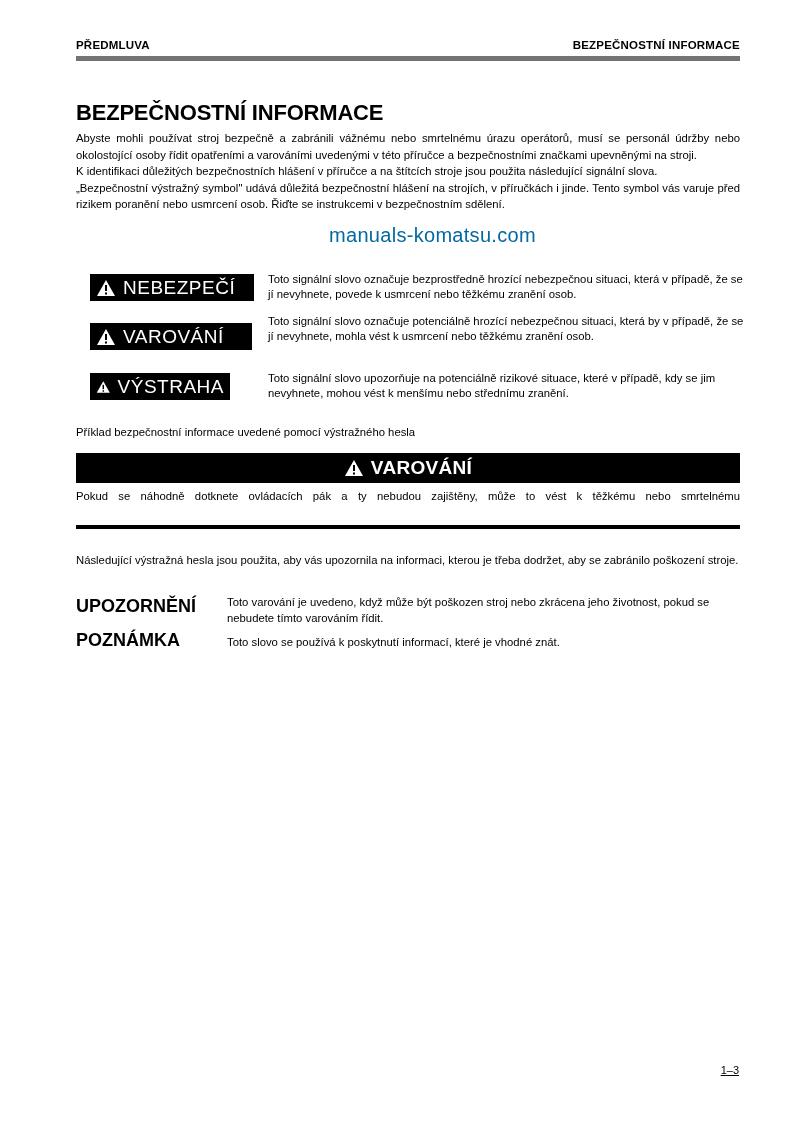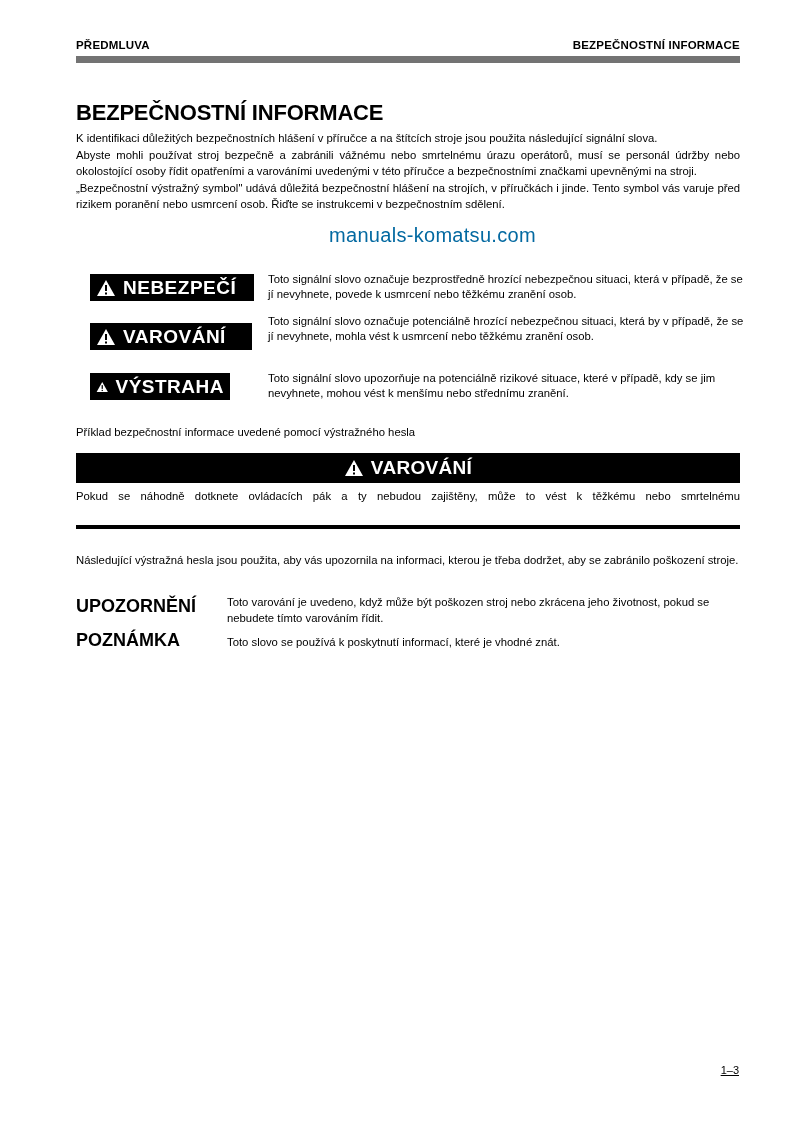--- a/index.html
+++ b/index.html
@@ -1,25 +1,25 @@
 <!DOCTYPE html>
 <html><head>
 <meta charset="utf-8">
 <style>
   html, body { margin:0; padding:0; background:#fff; }
   body { width:794px; height:1123px; position:relative; overflow:hidden; font-family:"Liberation Sans", sans-serif; color:#000; }
-  .header { position:absolute; left:76px; right:54px; top:38px; height:18px; border-bottom:7px solid #737373; font-weight:bold; font-size:11.5px; }
+  .header { position:absolute; left:76px; right:54px; top:38px; height:18px; border-bottom:5px solid #737373; font-weight:bold; font-size:11.5px; }
   .header .left { position:absolute; left:0; top:1px; letter-spacing:0.2px; }
   .header .right { position:absolute; right:0; top:1px; letter-spacing:0.2px; }
   .title { position:absolute; left:76px; top:100px; font-size:22px; font-weight:bold; letter-spacing:-0.2px; }
   .intro { position:absolute; left:76px; right:54px; top:130px; font-size:11.3px; line-height:16.5px; text-align:justify; }
   .intro p { margin:0; }
   .watermark { position:absolute; left:329px; top:224px; font-size:20px; color:#0369a1; letter-spacing:0.3px; }
   .sig-row { position:absolute; left:90px; width:660px; }
-  .badge { position:absolute; left:0; background:#000; color:#fff; font-weight:bold; font-size:19px; display:flex; align-items:center; padding:0 6px; height:27px; box-sizing:border-box; letter-spacing:0.5px; }
+  .badge { position:absolute; left:0; background:#000; color:#fff; font-weight:normal; font-size:19px; display:flex; align-items:center; padding:0 6px; height:27px; box-sizing:border-box; letter-spacing:0.5px; }
   .badge svg { margin-right:7px; }
   .sig-text { position:absolute; left:178px; right:0; font-size:11.3px; line-height:15px; }
   .example-caption { position:absolute; left:76px; top:426px; font-size:11.3px; }
   .example-bar { position:absolute; left:76px; right:54px; top:453px; height:30px; background:#000; color:#fff; font-weight:bold; font-size:19px; display:flex; justify-content:center; align-items:center; letter-spacing:0.3px; }
   .example-bar svg { margin-right:7px; }
   .example-body { position:absolute; left:76px; right:54px; top:488px; font-size:11.3px; line-height:16px; }
   .example-body p { margin:0; }
   .example-rule { position:absolute; left:76px; right:54px; top:525px; height:4px; background:#000; }
   .notice-intro { position:absolute; left:76px; right:54px; top:552px; font-size:11.3px; line-height:16.5px; text-align:justify; }
   .notice-row { position:absolute; left:76px; right:54px; }
@@ -31,22 +31,22 @@
 <body>
 
 <div class="header">
   <span class="left">PŘEDMLUVA</span>
   <span class="right">BEZPEČNOSTNÍ INFORMACE</span>
 </div>
 
 <div class="title">BEZPEČNOSTNÍ INFORMACE</div>
 
 <div class="intro">
+  <p>Abyste mohli používat stroj bezpečně a zabránili vážnému nebo smrtelnému úrazu operátorů, musí se personál údržby nebo okolostojící osoby řídit opatřeními a varováními uvedenými v této příručce a bezpečnostními značkami upevněnými na stroji.</p>
   <p>K identifikaci důležitých bezpečnostních hlášení v příručce a na štítcích stroje jsou použita následující signální slova.</p>
-  <p>Abyste mohli používat stroj bezpečně a zabránili vážnému nebo smrtelnému úrazu operátorů, musí se personál údržby nebo okolostojící osoby řídit opatřeními a varováními uvedenými v této příručce a bezpečnostními značkami upevněnými na stroji.</p>
   <p>„Bezpečnostní výstražný symbol" udává důležitá bezpečnostní hlášení na strojích, v příručkách i jinde. Tento symbol vás varuje před rizikem poranění nebo usmrcení osob. Řiďte se instrukcemi v bezpečnostním sdělení.</p>
 </div>
 
 <div class="watermark">manuals-komatsu.com</div>
 
 <div class="sig-row" style="top:273px;">
   <div class="badge" style="width:164px; top:1px;">
     <svg width="20" height="18" viewBox="0 0 20 18">
         <polygon points="10,1 19,17 1,17" fill="#fff"></polygon>
         <rect x="9" y="6" width="2" height="6" fill="#000"></rect>

